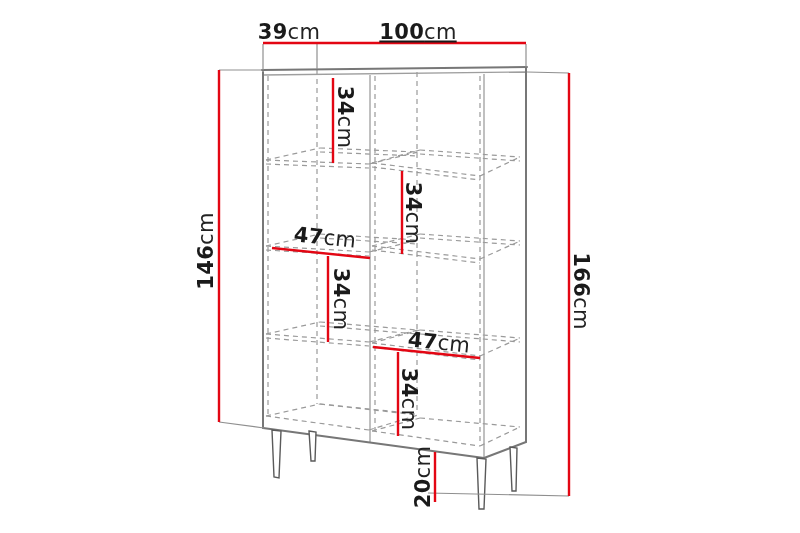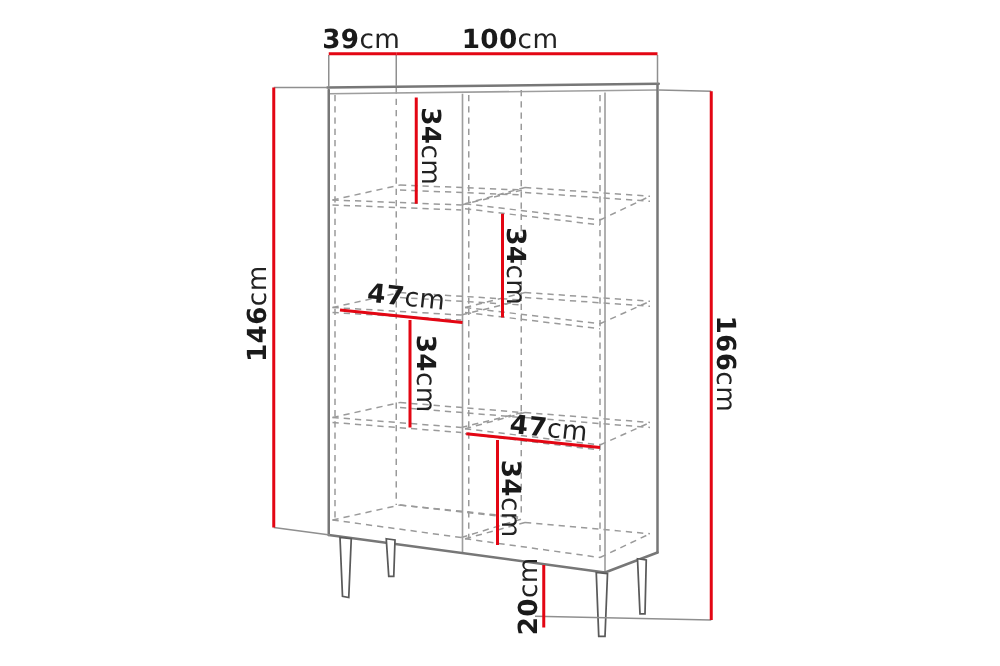--- a/index.html
+++ b/index.html
@@ -153,21 +153,21 @@
       <line class="red" x1="272" y1="248" x2="370" y2="258"></line>
       <line class="red" x1="328" y1="256" x2="328" y2="342"></line>
       <line class="red" x1="373" y1="347" x2="480" y2="358"></line>
       <line class="red" x1="398" y1="352" x2="398" y2="436"></line>
       <line class="red" x1="435" y1="452" x2="435" y2="502"></line>
     </g>
   </svg>
 
   <div class="dim-label r0" style="left:289px;top:32px;"><span class="v">39</span><span class="u">cm</span></div>
 
-  <div class="dim-label r0" style="left:408px;top:32px;"><span class="v">100</span><span class="u">cm</span></div>
+  <div class="dim-label r0" style="left:418px;top:32px;text-decoration:underline;"><span class="v">100</span><span class="u">cm</span></div>
 
   <div class="dim-label rm90" style="left:206px;top:251px;"><span class="v">146</span><span class="u">cm</span></div>
 
   <div class="dim-label r90" style="left:580px;top:291px;"><span class="v">166</span><span class="u">cm</span></div>
 
   <div class="dim-label r90" style="left:344px;top:117px;"><span class="v">34</span><span class="u">cm</span></div>
 
   <div class="dim-label r90" style="left:412px;top:213px;"><span class="v">34</span><span class="u">cm</span></div>
 
   <div class="dim-label r90" style="left:340px;top:299px;"><span class="v">34</span><span class="u">cm</span></div>

